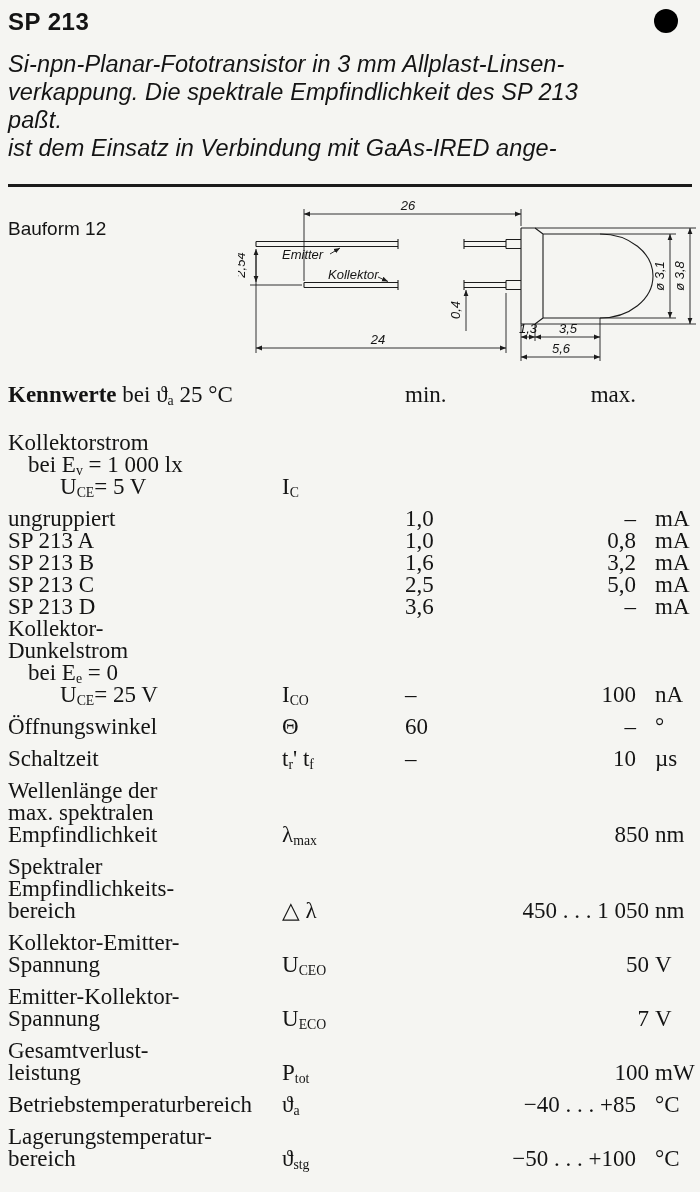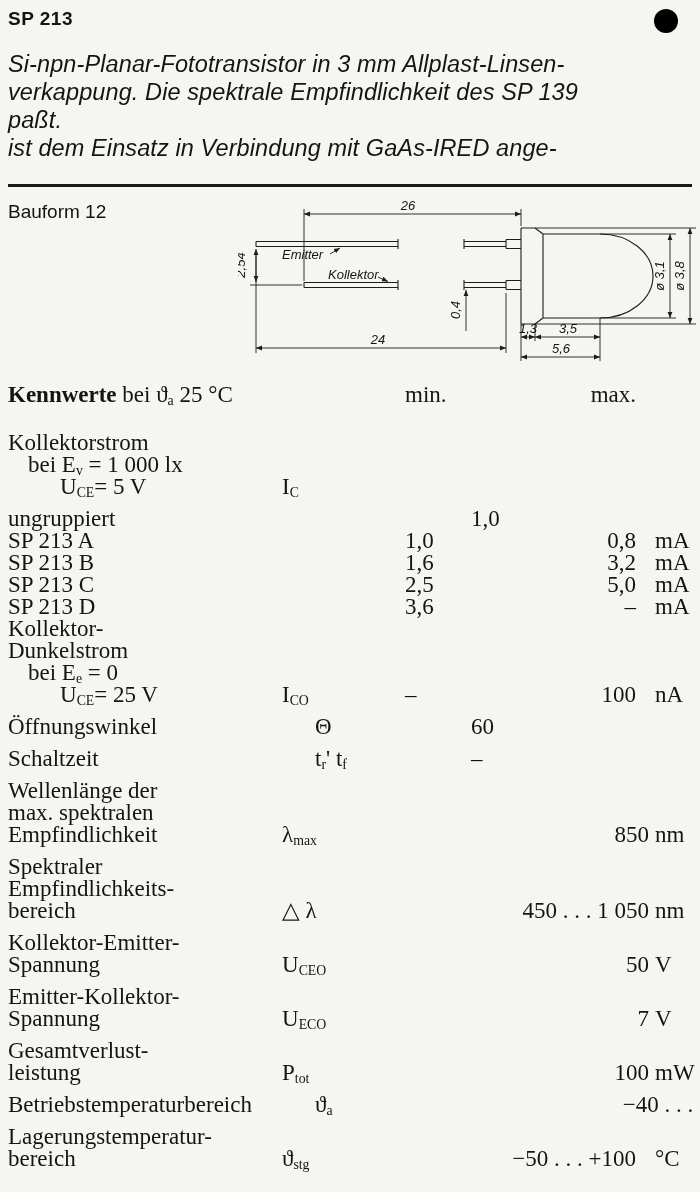--- a/index.html
+++ b/index.html
@@ -7,43 +7,43 @@
   body {
     width: 700px; height: 1192px;
     background: #f5f5f2;
     color: #141414;
     font-family: "Liberation Sans", "DejaVu Sans", sans-serif;
     position: relative; overflow: hidden;
   }
   .page { padding: 8px 8px 0 8px; }
 
   .masthead { position: relative; height: 30px; }
-  .title { font-size: 19px; font-weight: 700; letter-spacing: .5px; }
+  .title { font-size: 24px; font-weight: 700; letter-spacing: .5px; }
   .dot { position: absolute; top: 1px; right: 14px; width: 24px; height: 24px;
          border-radius: 50%; background: #000; }
 
   .intro { margin-top: 12px; font-size: 23.5px; line-height: 28px; letter-spacing: .1px; font-style: italic; }
 
   .rule { border: 0; border-top: 3px solid #1a1a1a; margin: 22px 0 0 0; }
 
   .figure { position: relative; height: 197px; }
-  .bauform { position: absolute; left: 0; top: 14px; font-size: 19px; }
+  .bauform { position: absolute; left: 0; top: 31px; font-size: 19px; }
   .drawing { position: absolute; left: 230px; top: 10px; }
   .ln   { stroke: #1c1c1c; stroke-width: 1.1; fill: none; }
   .thin { stroke: #1c1c1c; stroke-width: .9;  fill: none; }
   .dimtxt { font: italic 13px "Liberation Sans", sans-serif; fill: #141414; }
 
   .table { margin-top: 0; }
   .trow {
     display: grid;
     grid-template-columns: 274px 121px 70px 176px 1fr;
     align-items: baseline;
     line-height: 22px; font-size: 23px; font-family: Liberation Serif, serif;
   }
-  .trow.gap { margin-top: 10px; gap: 33px; }
+  .trow.gap { margin-top: 10px; }
   .header-row { margin-bottom: 26px; }
   .ind1 { padding-left: 20px; }
   .ind2 { padding-left: 52px; }
   .c-min { padding-left: 2px; }
   .c-val.vr { text-align: right; padding-right: 13px; }
   .c-val.vl { padding-left: 2px; text-align: right; }
   .c-unit { padding-left: 6px; }
   sub { font-size: .6em; vertical-align: -0.22em; line-height: 0; }
   b { font-weight: 700; }
 </style>
@@ -52,21 +52,21 @@
 
 <div class="page">
 
   <header class="masthead">
     <div class="title">SP 213</div>
     <div class="dot"></div>
   </header>
 
   <section class="intro">
     <div>Si-npn-Planar-Fototransistor in 3 mm Allplast-Linsen-</div>
-    <div>verkappung. Die spektrale Empfindlichkeit des SP 139</div>
+    <div>verkappung. Die spektrale Empfindlichkeit des SP 213</div>
     <div>paßt.</div>
     <div>ist dem Einsatz in Verbindung mit GaAs-IRED ange-</div>
   </section>
 
   <hr class="rule">
 
   <section class="figure">
     <div class="bauform">Bauform 12</div>
 
     <svg class="drawing" width="464" height="178" viewBox="0 0 464 178">

